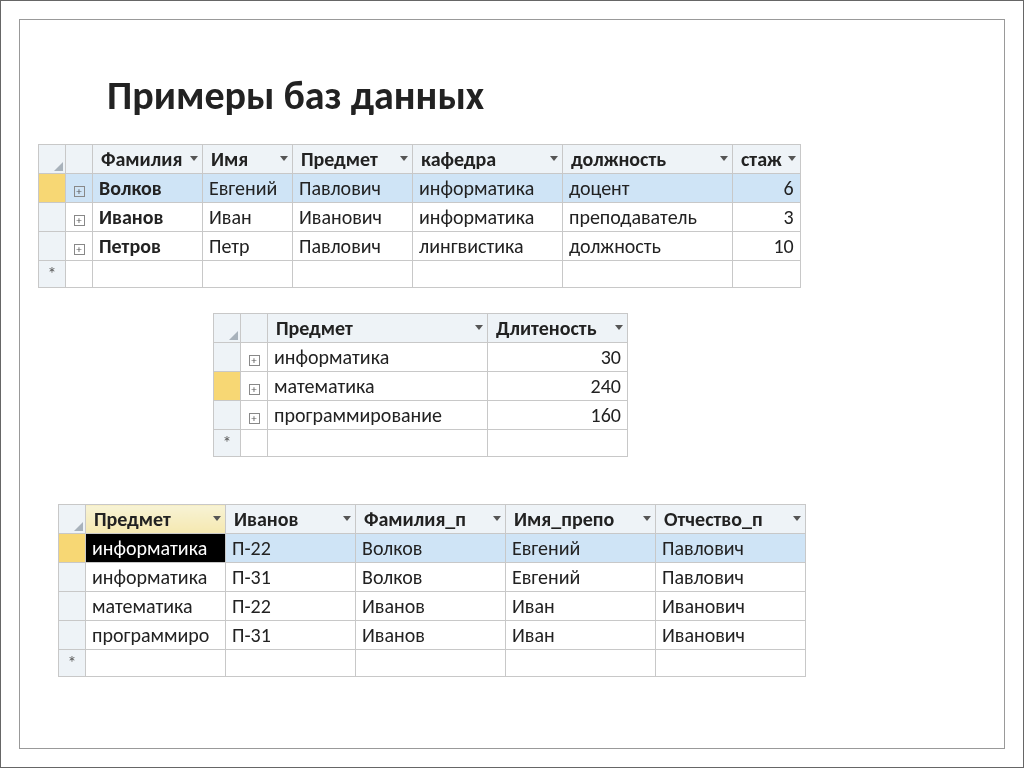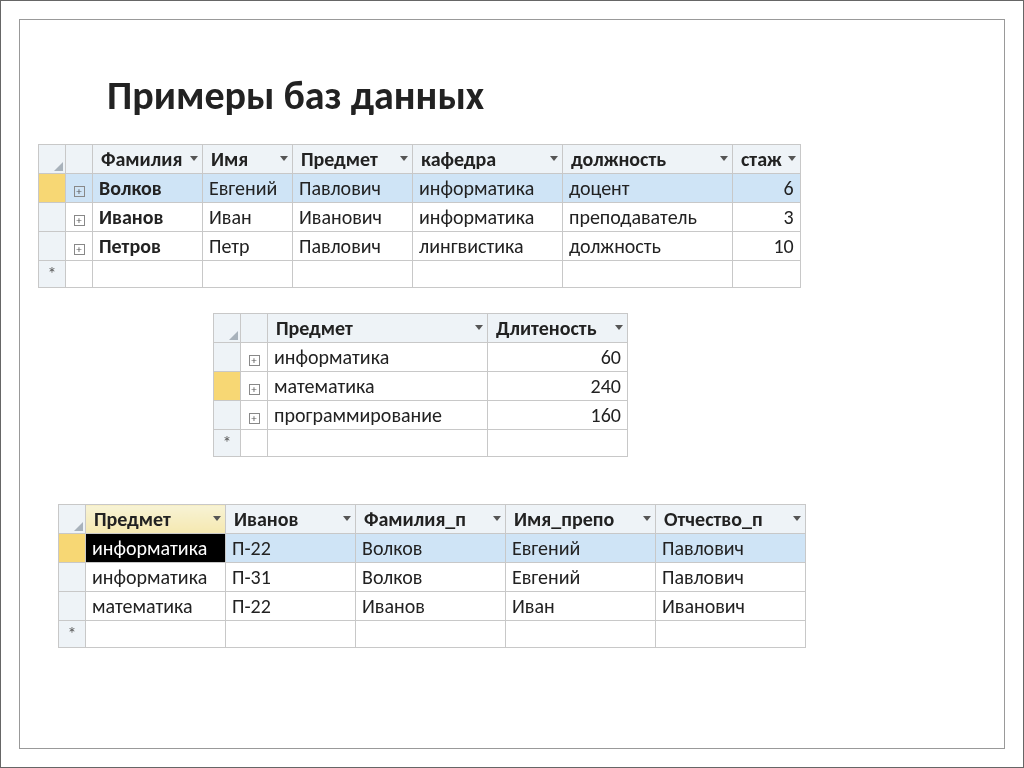--- a/index.html
+++ b/index.html
@@ -200,21 +200,21 @@
           <tr>
         <th class="corner"></th>
         <th class="expcol"></th>
         <th style="min-width:220px"><span>Предмет</span><span class="dd"></span></th>
         <th style="min-width:140px"><span>Длитеность</span><span class="dd"></span></th>
       </tr>
       <tr>
         <td class="sel-col"></td>
         <td class="exp-col"><span class="box">+</span></td>
         <td>информатика</td>
-        <td class="num">60</td>
+        <td class="num">30</td>
       </tr>
       <tr>
         <td class="sel-col active"></td>
         <td class="exp-col"><span class="box">+</span></td>
         <td>математика</td>
         <td class="num">240</td>
       </tr>
       <tr>
         <td class="sel-col"></td>
         <td class="exp-col"><span class="box">+</span></td>
@@ -260,20 +260,28 @@
       </tr>
       <tr>
         <td class="sel-col"></td>
         <td>математика</td>
         <td>П-22</td>
         <td>Иванов</td>
         <td>Иван</td>
         <td>Иванович</td>
       </tr>
       <tr>
+        <td class="sel-col"></td>
+        <td>программиро</td>
+        <td>П-31</td>
+        <td>Иванов</td>
+        <td>Иван</td>
+        <td>Иванович</td>
+      </tr>
+      <tr>
         <td class="sel-col new">*</td>
         <td></td>
             <td></td>
             <td></td>
         <td></td>
             <td></td>
       </tr>
     </tbody>
       </table>
   </div>

